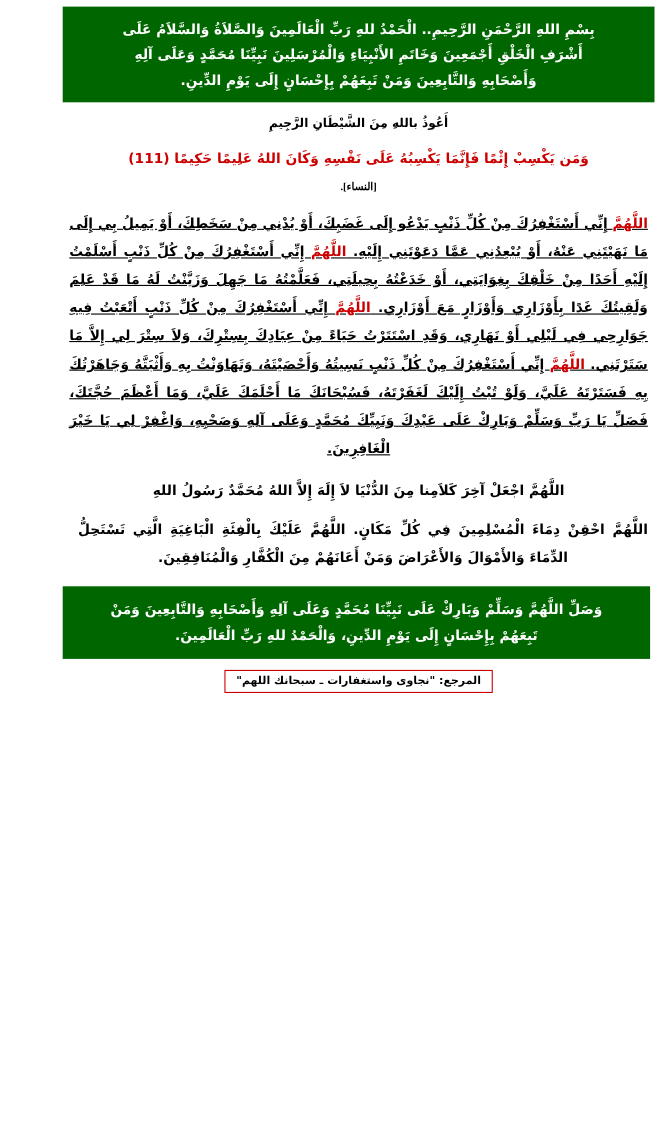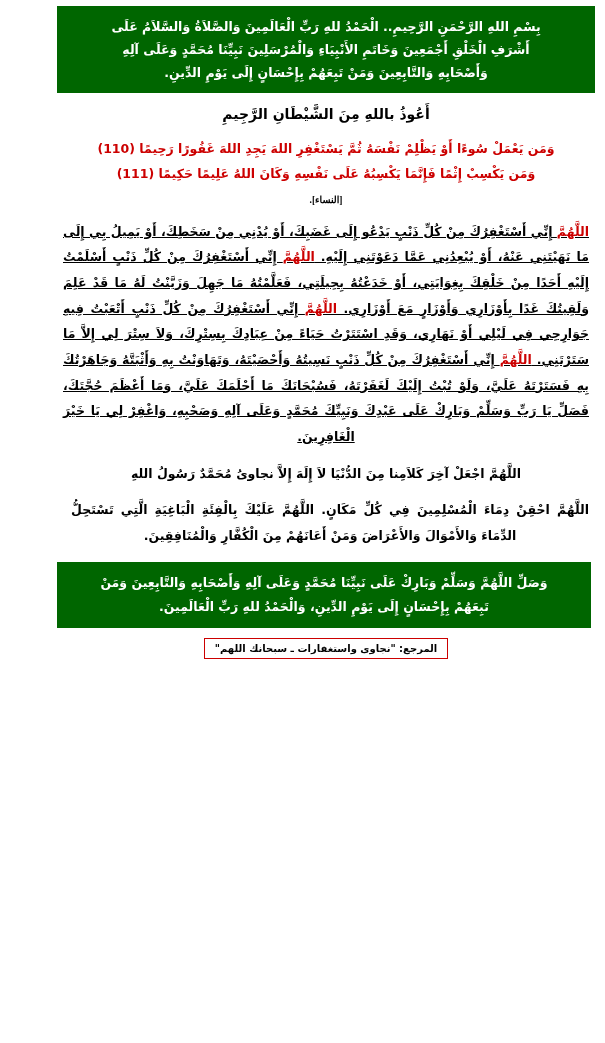--- a/index.html
+++ b/index.html
@@ -31,21 +31,21 @@
     box-sizing: border-box;
     margin: 0 0 6px 0;
   }
   .banner-bottom {
     margin: 14px 4px 10px 0;
     line-height: 1.9;
   }
   
   .taawudh {
     text-align: center;
-    font-size: 14px;
+    font-size: 11px;
     font-weight: bold;
     color: #000000;
     margin: 10px 0 10px 0;
     line-height: 1.6;
   }
   
   .verses {
     color: #cc0000;
     font-weight: bold;
     font-size: 12.5px;
@@ -116,28 +116,27 @@
 
   <div class="banner">
     <span class="banner-line">بِسْمِ اللهِ الرَّحْمَنِ الرَّحِيمِ.. الْحَمْدُ للهِ رَبِّ الْعَالَمِينَ وَالصَّلاَةُ وَالسَّلاَمُ عَلَى</span><br>
     <span class="banner-line">أَشْرَفِ الْخَلْقِ أَجْمَعِينَ وَخَاتَمِ الأَنْبِيَاءِ وَالْمُرْسَلِينَ نَبِيِّنَا مُحَمَّدٍ وَعَلَى آلِهِ</span><br>
     <span class="banner-line">وَأَصْحَابِهِ وَالتَّابِعِينَ وَمَنْ تَبِعَهُمْ بِإِحْسَانٍ إِلَى يَوْمِ الدِّينِ.</span>
   </div>
 
   <div class="taawudh">أَعُوذُ باللهِ مِنَ الشَّيْطَانِ الرَّجِيمِ</div>
 
   <div class="verses">
-    <span class="verse-line">وَمَن يَعْمَلْ سُوءًا أَوْ يَظْلِمْ نَفْسَهُ ثُمَّ يَسْتَغْفِرِ اللهَ يَجِدِ اللهَ غَفُورًا رَحِيمًا (110)</span>
     <span class="verse-line">وَمَن يَكْسِبْ إِثْمًا فَإِنَّمَا يَكْسِبُهُ عَلَى نَفْسِهِ وَكَانَ اللهُ عَلِيمًا حَكِيمًا (111)</span>
   </div>
   <div class="source-ref">[النساء].</div>
 
   <div class="dua-body"><span class="hl">اللَّهُمَّ</span><span> إِنِّي أَسْتَغْفِرُكَ مِنْ كُلِّ ذَنْبٍ يَدْعُو إِلَى غَضَبِكَ، أَوْ يُدْنِي مِنْ سَخَطِكَ، أَوْ يَمِيلُ بِي إِلَى مَا نَهَيْتَنِي عَنْهُ، أَوْ يُبْعِدُنِي عَمَّا دَعَوْتَنِي إِلَيْهِ. </span><span class="hl">اللَّهُمَّ</span><span> إِنِّي أَسْتَغْفِرُكَ مِنْ كُلِّ ذَنْبٍ أَسْلَمْتُ إِلَيْهِ أَحَدًا مِنْ خَلْقِكَ بِغِوَايَتِي، أَوْ خَدَعْتُهُ بِحِيلَتِي، فَعَلَّمْتُهُ مَا جَهِلَ وَزَيَّنْتُ لَهُ مَا قَدْ عَلِمَ وَلَقِيتُكَ غَدًا بِأَوْزَارِي وَأَوْزَارٍ مَعَ أَوْزَارِي. </span><span class="hl">اللَّهُمَّ</span><span> إِنِّي أَسْتَغْفِرُكَ مِنْ كُلِّ ذَنْبٍ أَتْعَبْتُ فِيهِ جَوَارِحِي فِي لَيْلِي أَوْ نَهَارِي، وَقَدِ اسْتَتَرْتُ حَيَاءً مِنْ عِبَادِكَ بِسِتْرِكَ، وَلاَ سِتْرَ لِي إِلاَّ مَا سَتَرْتَنِي. </span><span class="hl">اللَّهُمَّ</span><span> إِنِّي أَسْتَغْفِرُكَ مِنْ كُلِّ ذَنْبٍ نَسِيتُهُ وَأَحْصَيْتَهُ، وَتَهَاوَنْتُ بِهِ وَأَثْبَتَّهُ وَجَاهَرْتُكَ بِهِ فَسَتَرْتَهُ عَلَيَّ، وَلَوْ تُبْتُ إِلَيْكَ لَغَفَرْتَهُ، فَسُبْحَانَكَ مَا أَحْلَمَكَ عَلَيَّ، وَمَا أَعْظَمَ حُجَّتَكَ، فَصَلِّ يَا رَبِّ وَسَلِّمْ وَبَارِكْ عَلَى عَبْدِكَ وَنَبِيِّكَ مُحَمَّدٍ وَعَلَى آلِهِ وَصَحْبِهِ، وَاغْفِرْ لِي يَا خَيْرَ الْغَافِرِينَ.</span></div>
 
-  <div class="dua-center"><span class="hl">اللَّهُمَّ</span><span> اجْعَلْ آخِرَ كَلاَمِنا مِنَ الدُّنْيَا لاَ إِلَهَ إِلاَّ نجاوىُ مُحَمَّدٌ رَسُولُ اللهِ</span></div>
+  <div class="dua-center"><span class="hl">اللَّهُمَّ</span><span> اجْعَلْ آخِرَ كَلاَمِنا مِنَ الدُّنْيَا لاَ إِلَهَ إِلاَّ اللهُ مُحَمَّدٌ رَسُولُ اللهِ</span></div>
 
   <div class="dua-block"><span class="hl">اللَّهُمَّ</span><span> احْقِنْ دِمَاءَ الْمُسْلِمِينَ فِي كُلِّ مَكَانٍ. </span><span class="hl">اللَّهُمَّ</span><span> عَلَيْكَ بِالْفِئَةِ الْبَاغِيَةِ الَّتِي تَسْتَحِلُّ الدِّمَاءَ وَالأَمْوَالَ وَالأَعْرَاضَ وَمَنْ أَعَانَهُمْ مِنَ الْكُفَّارِ وَالْمُنَافِقِينَ.</span></div>
 
   <div class="banner banner-bottom">
     <span class="banner-line">وَصَلِّ اللَّهُمَّ وَسَلِّمْ وَبَارِكْ عَلَى نَبِيِّنَا مُحَمَّدٍ وَعَلَى آلِهِ وَأَصْحَابِهِ وَالتَّابِعِينَ وَمَنْ</span><br>
     <span class="banner-line">تَبِعَهُمْ بِإِحْسَانٍ إِلَى يَوْمِ الدِّينِ، وَالْحَمْدُ للهِ رَبِّ الْعَالَمِينَ.</span>
   </div>
 
   <div class="footer-ref">المرجع: "نجاوى واستغفارات ـ سبحانك اللهم"</div>
 

